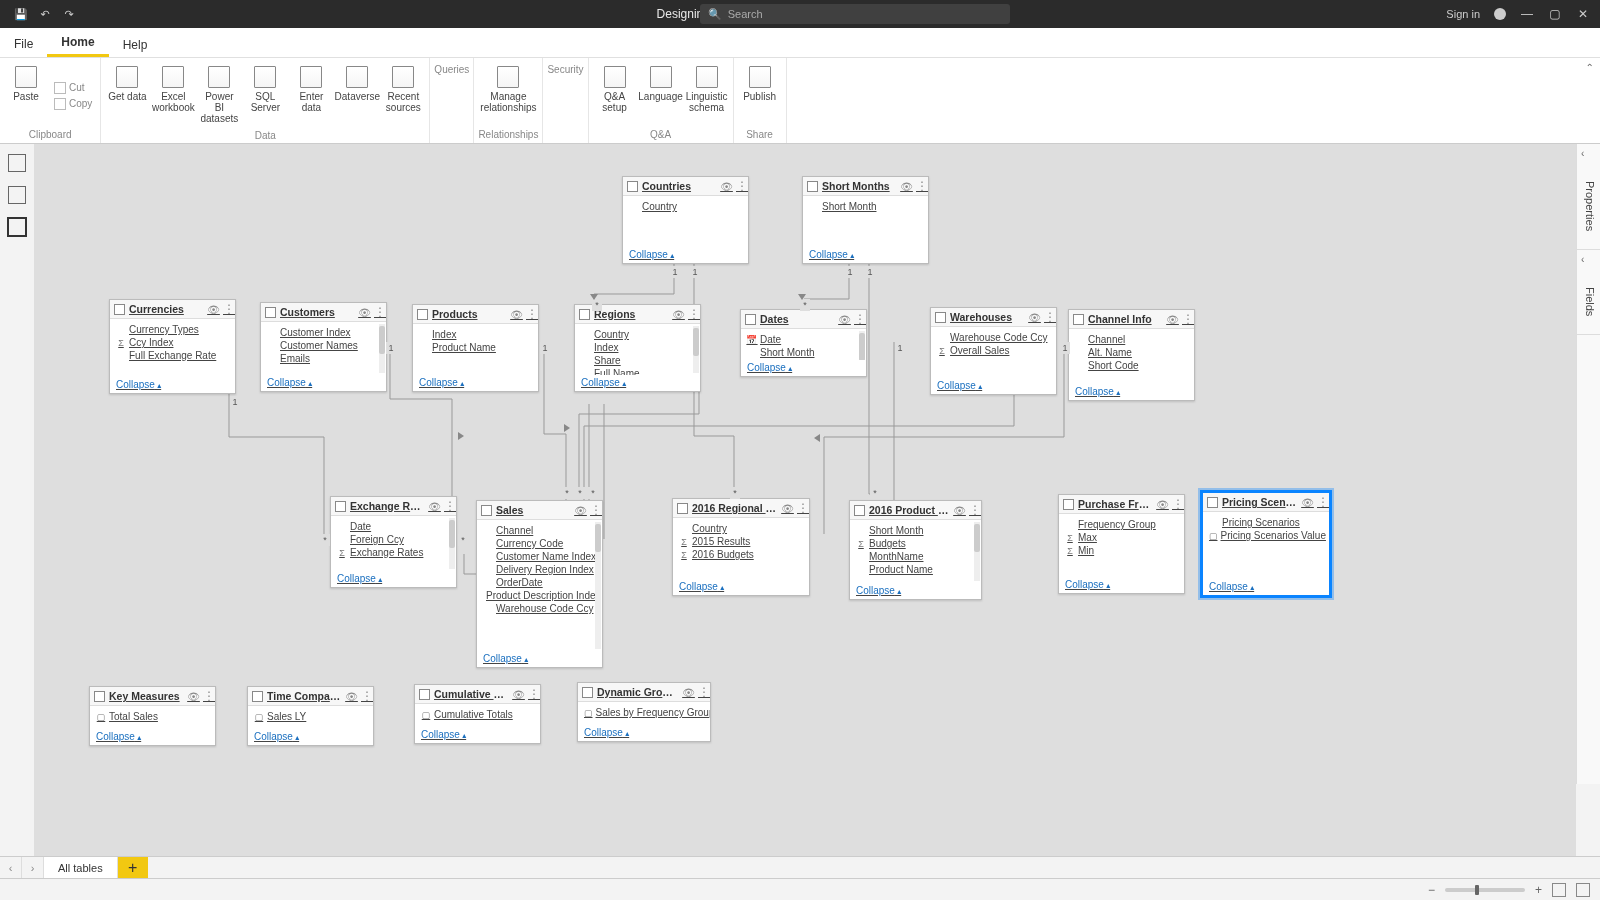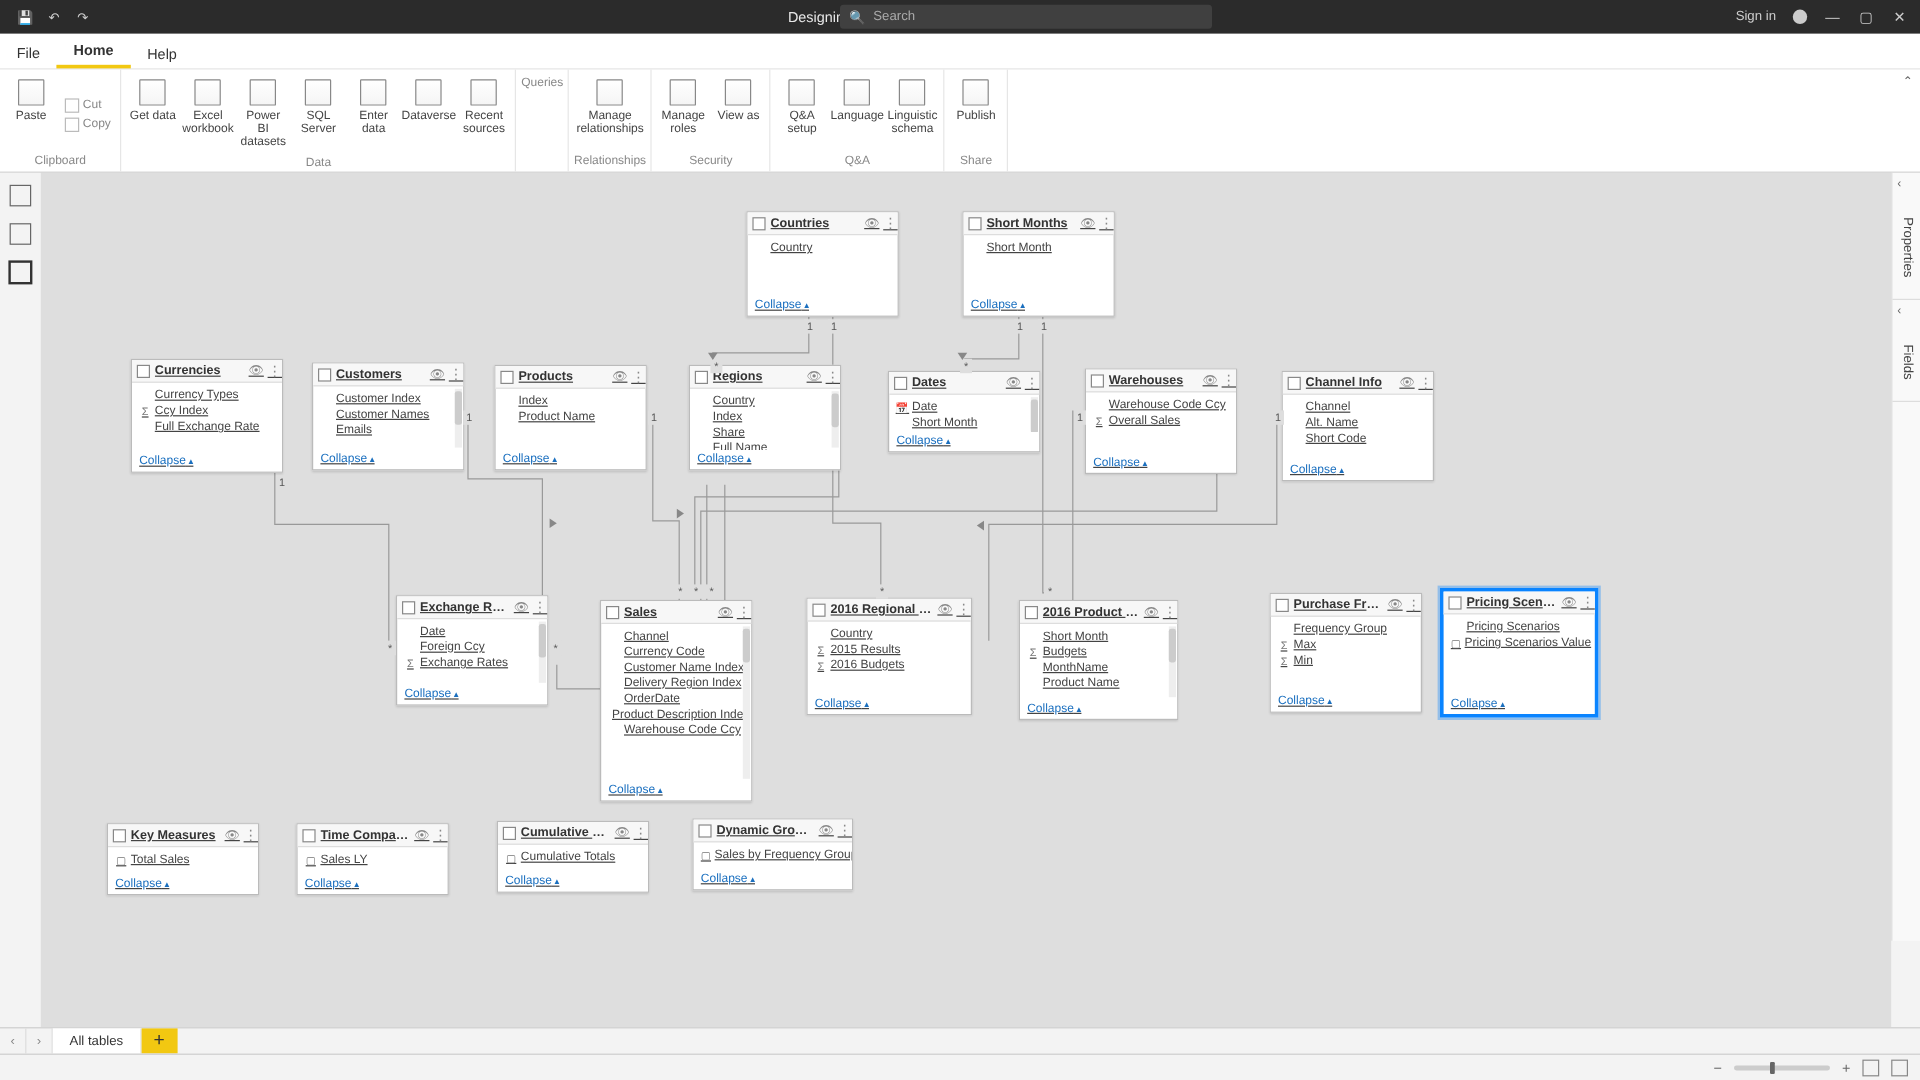--- a/index.html
+++ b/index.html
@@ -177,30 +177,20 @@
     <div class="btns">
       <div class="rbtn" style="width:58px">
           <div class="ricon"></div>
           <div class="rlabel">Manage relationships</div>
         </div>
     </div>
     <div class="grplabel">Relationships</div>
   </div>
 
   <div class="rgroup">
-    <div class="btns">
-      <div class="rbtn">
-          <div class="ricon"></div>
-          <div class="rlabel">Manage roles</div>
-        </div>
-      <div class="rbtn">
-          <div class="ricon"></div>
-          <div class="rlabel">View as</div>
-        </div>
-    </div>
     <div class="grplabel">Security</div>
   </div>
 
   <div class="rgroup">
     <div class="btns">
       <div class="rbtn">
           <div class="ricon"></div>
           <div class="rlabel">Q&amp;A setup</div>
         </div>
       <div class="rbtn">
@@ -402,21 +392,21 @@
           <span class="ficon"></span>
           <span>Short Month</span>
         </div>
         <div class="field">
           <span class="ficon"></span>
           <span>WeekEnding</span>
         </div>
       </div>
     <div class="tfoot"><span class="collapse">Collapse</span></div>
   </div>
-  <div class="tcard" style="left:870px;top:163px;width:127px;height:88px">
+  <div class="tcard" style="left:896px;top:163px;width:127px;height:88px">
     <div class="thead">
         <span class="ticon"></span>
         <span class="tname">Warehouses</span>
         <span class="eye">👁</span>
         <span class="dots">⋮</span>
       </div>
     <div class="tbody">
         <div class="field">
           <span class="ficon"></span>
           <span>Warehouse Code Ccy</span>
@@ -469,21 +459,21 @@
           <span class="ficon"></span>
           <span>Foreign Ccy</span>
         </div>
         <div class="field">
           <span class="ficon">Σ</span>
           <span>Exchange Rates</span>
         </div>
       </div>
     <div class="tfoot"><span class="collapse">Collapse</span></div>
   </div>
-  <div class="tcard" style="left:466px;top:356px;width:127px;height:168px">
+  <div class="tcard" style="left:442px;top:356px;width:127px;height:168px">
     <div class="thead">
         <span class="ticon"></span>
         <span class="tname">Sales</span>
         <span class="eye">👁</span>
         <span class="dots">⋮</span>
       </div>
     <div class="tbody">
         <div class="scroll"></div>
         <div class="field">
           <span class="ficon"></span>

